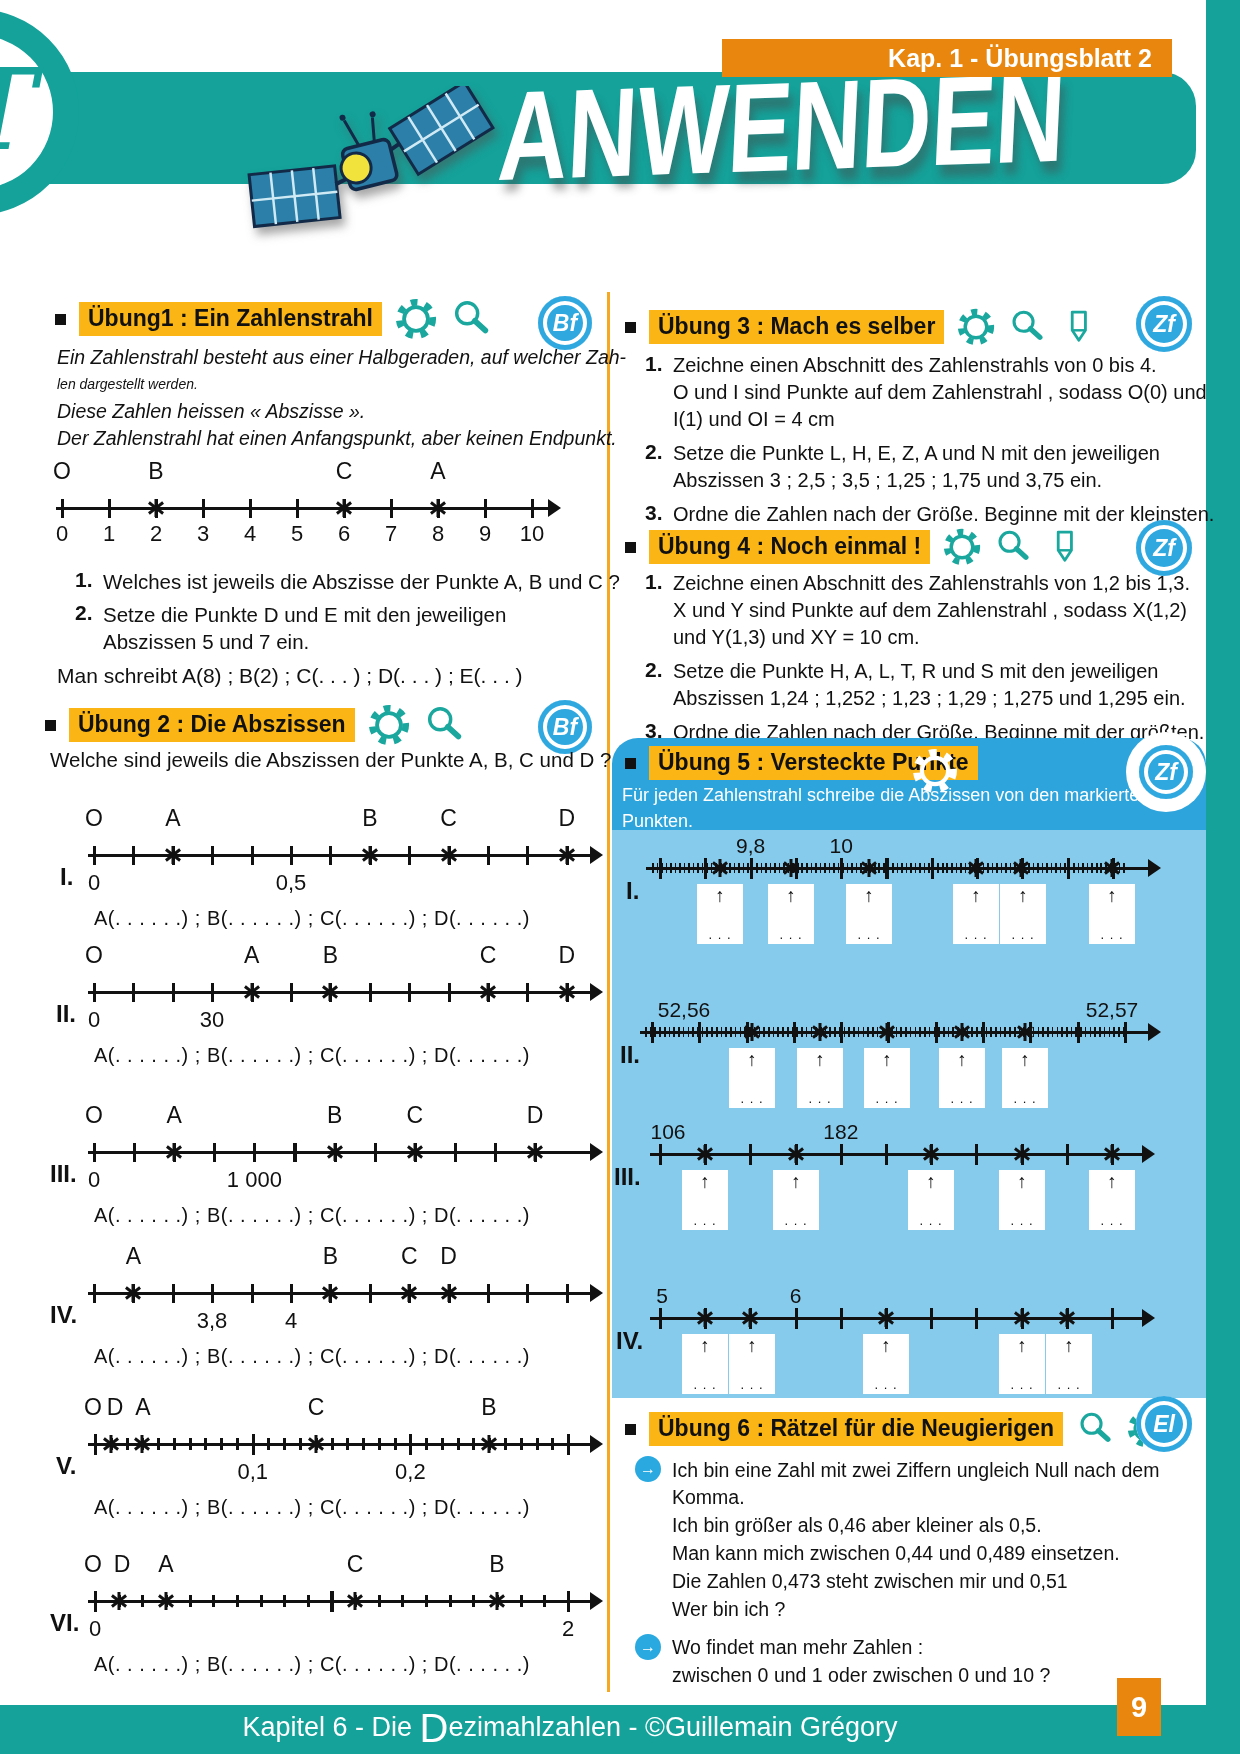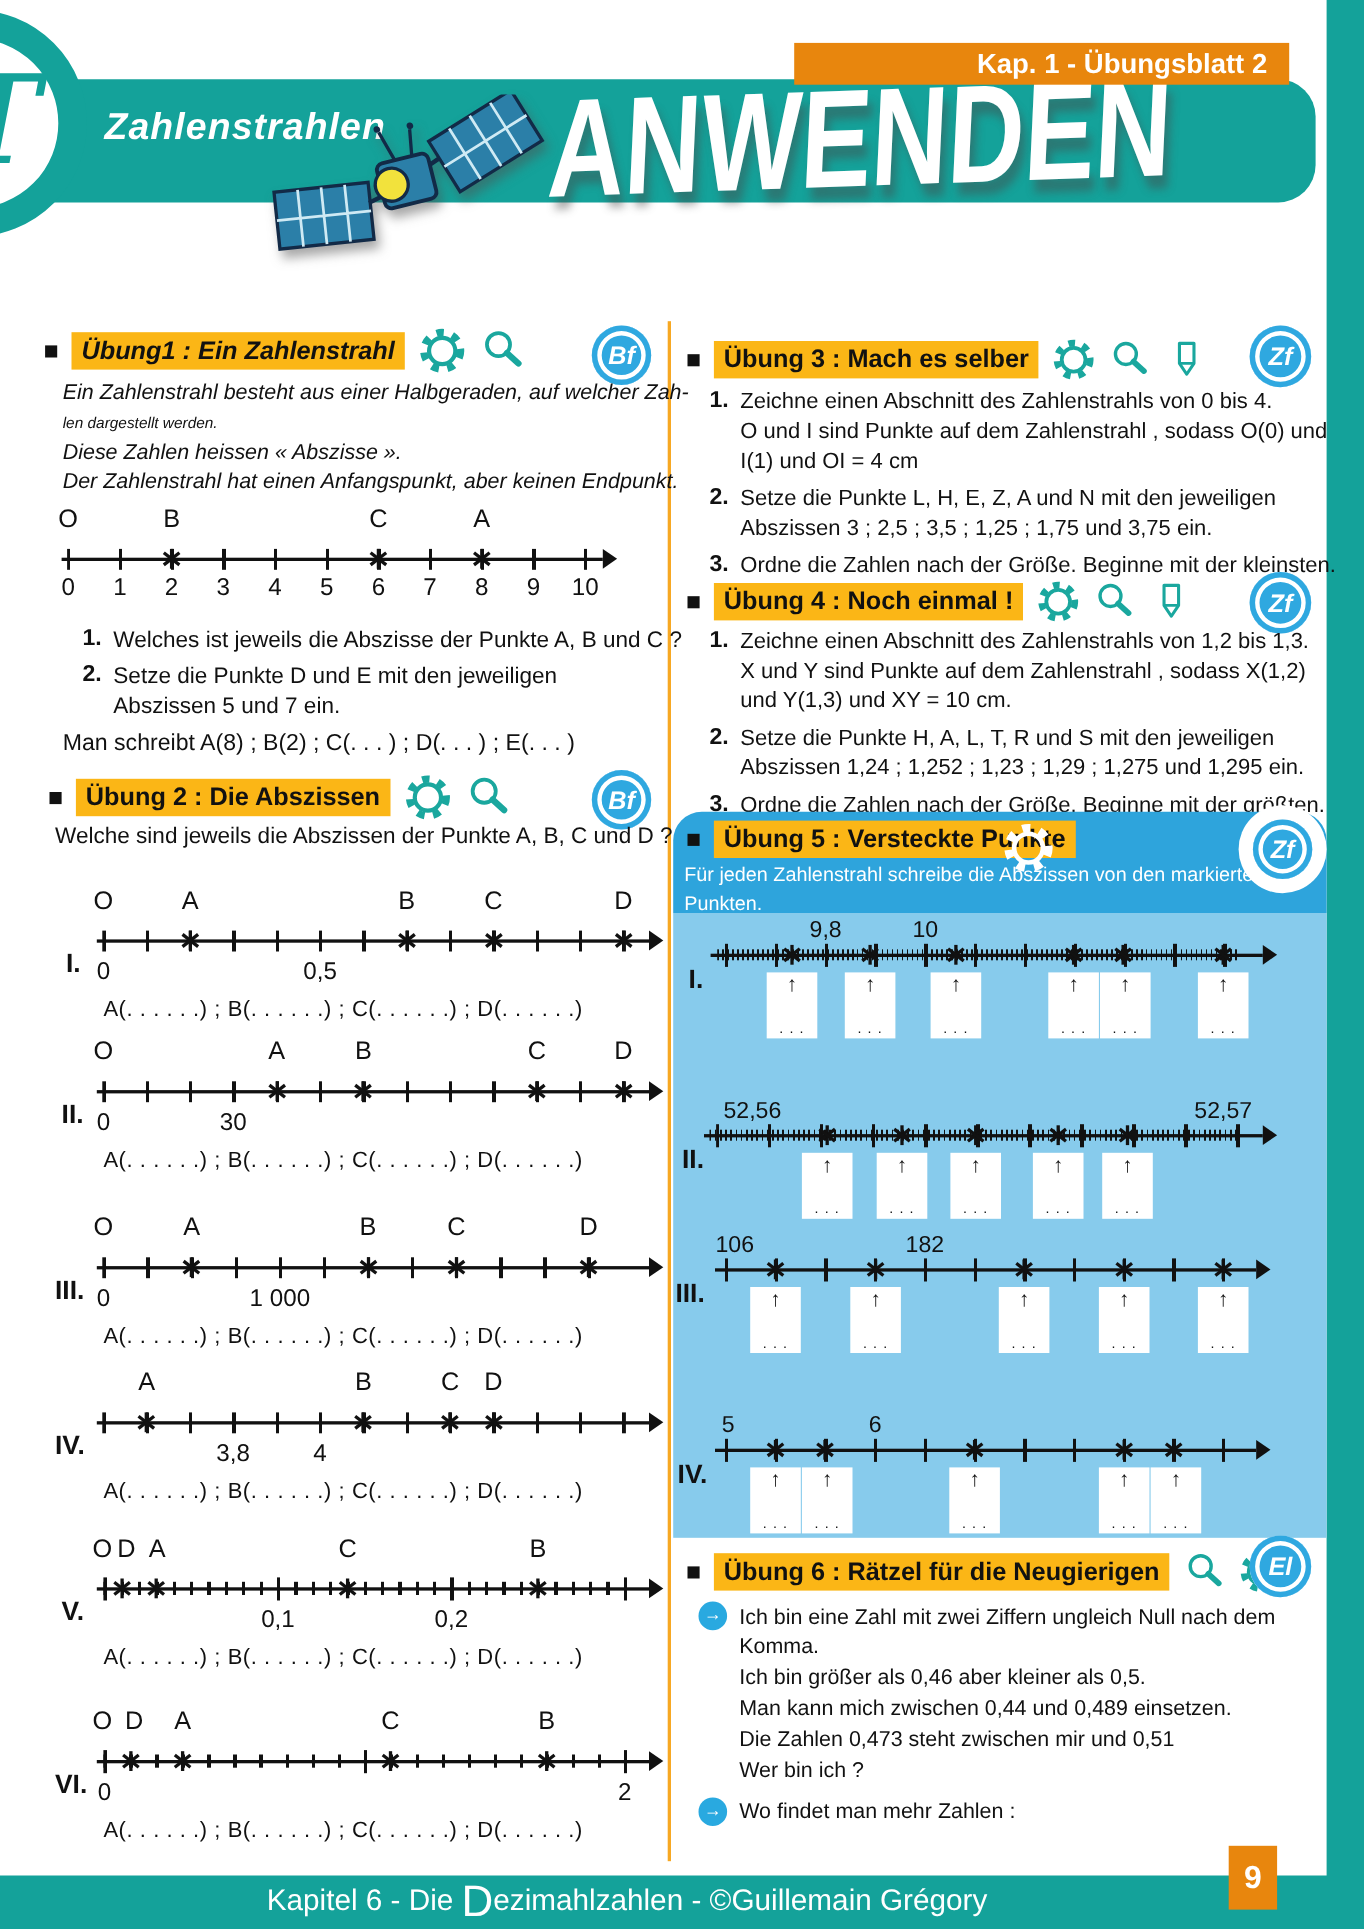--- a/index.html
+++ b/index.html
@@ -106,21 +106,20 @@
       <path d="M10 27 h16" stroke="currentColor" stroke-width="3"></path>
     </g>
   </defs>
 </svg>
 
 <div class="page">
 
   <div class="rbar"></div>
   <div class="banner"></div>
   <div class="anwenden">ANWENDEN</div>
-  <div class="topic">Zahlenstrahlen</div>
   <div class="kapbox">Kap. 1 - Übungsblatt 2</div>
   <div class="logo">
       <span>T</span>
     </div>
 
   <svg class="abs" style="left:238px;top:86px;width:262px;height:152px;filter:drop-shadow(4px 7px 5px rgba(80,80,80,.5));" viewBox="0 0 262 152">
     <g transform="rotate(-14 130 80)">
 
       <g transform="rotate(8 55 95)">
         <rect x="8" y="66" width="86" height="52" fill="#2B7FA8" stroke="#122A47" stroke-width="3"></rect>
@@ -138,21 +137,21 @@
       <circle cx="118" cy="79" r="15" fill="#F2E23C" stroke="#122A47" stroke-width="3"></circle>
 
       <path d="M126 58 L118 30 M142 58 L146 34" stroke="#122A47" stroke-width="3"></path>
       <circle cx="117" cy="27" r="3" fill="#122A47"></circle>
       <circle cx="147" cy="31" r="3" fill="#122A47"></circle>
     </g>
   </svg>
 
   <div class="divider"></div>
 
-  <div class="exrow" style="left:41px;top:298px;font-style:italic;">
+  <div class="exrow" style="left:55px;top:298px;">
     <span class="sq"></span>
     <span class="hl">Übung1 : Ein Zahlenstrahl</span>
     <svg class="icn" viewBox="0 0 44 44">
         <use href="#gear"></use>
       </svg>
     <svg class="icn" viewBox="0 0 44 44">
         <use href="#mag"></use>
       </svg>
   </div>
   <div class="badge b54" style="left:538px;top:296px;">Bf</div>
@@ -532,18 +531,19 @@
   <div class="rbul" style="left:635px;top:1456px;">→</div>
   <div class="txt" style="left:672px;top:1456px;font-size:19.5px;line-height:28px;text-align:right;">Ich bin eine Zahl mit zwei Ziffern ungleich Null nach dem</div>
   <div class="txt" style="left:672px;top:1484px;font-size:19.5px;">Komma.</div>
   <div class="txt" style="left:672px;top:1512px;font-size:19.5px;">Ich bin größer als 0,46 aber kleiner als 0,5.</div>
   <div class="txt" style="left:672px;top:1540px;font-size:19.5px;">Man kann mich zwischen 0,44 und 0,489 einsetzen.</div>
   <div class="txt" style="left:672px;top:1568px;font-size:19.5px;">Die Zahlen 0,473 steht zwischen mir und 0,51</div>
   <div class="txt" style="left:672px;top:1596px;font-size:19.5px;">Wer bin ich ?</div>
 
   <div class="rbul" style="left:635px;top:1634px;">→</div>
   <div class="txt" style="left:672px;top:1634px;font-size:19.5px;">Wo findet man mehr Zahlen :</div>
+  <div class="txt" style="left:672px;top:1662px;font-size:19.5px;">zwischen 0 und 1 oder zwischen 0 und 10 ?</div>
 
   <div class="footer"></div>
   <div class="ftext"><span>Kapitel 6 - Die </span><span class="bigd">D</span><span>ezimahlzahlen - ©Guillemain Grégory</span></div>
   <div class="pgnum">9</div>
 
 </div>
 
 </body></html>

